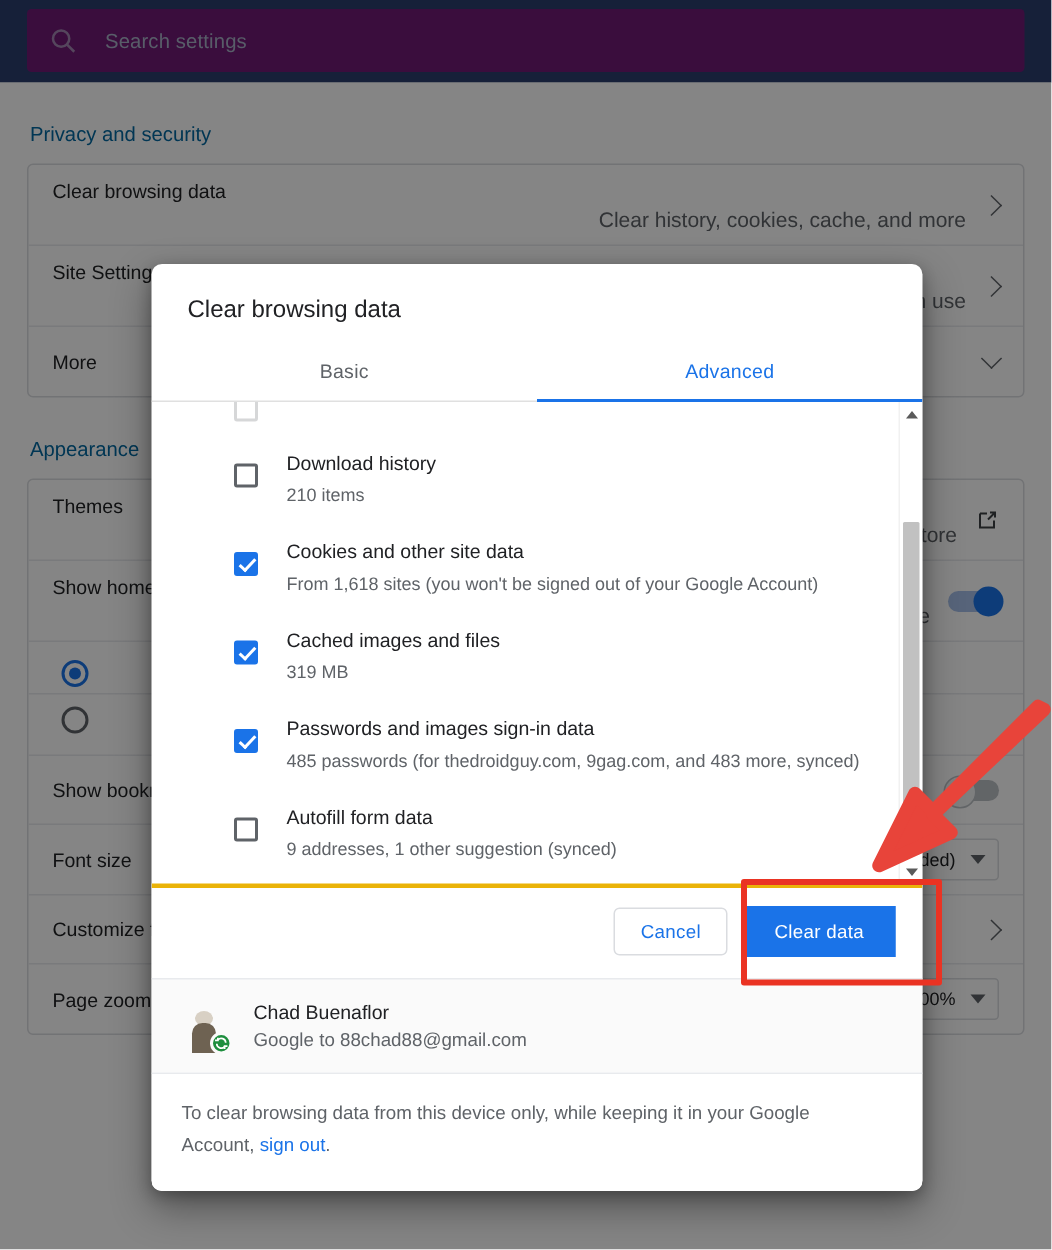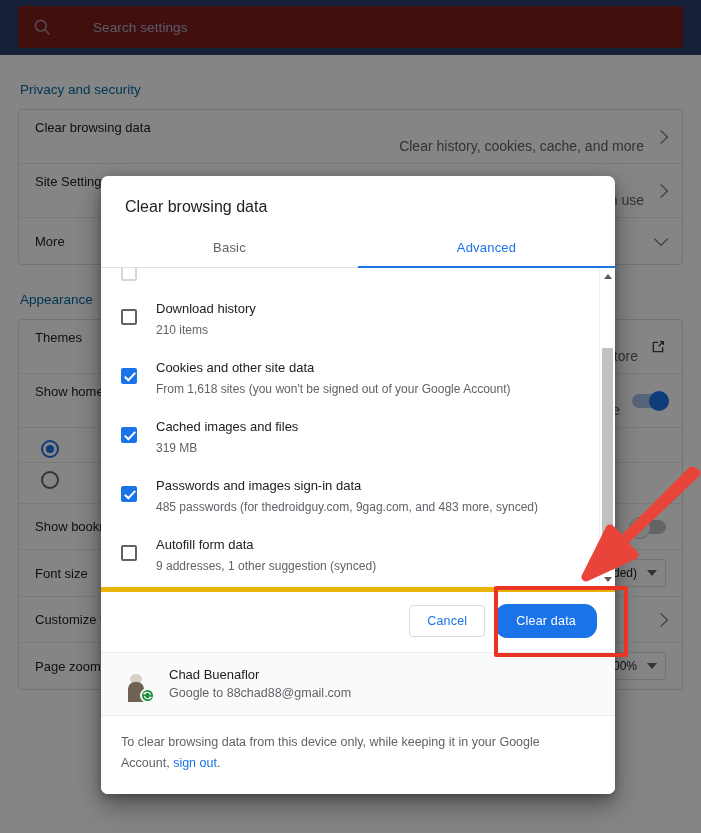--- a/index.html
+++ b/index.html
@@ -14,22 +14,22 @@
 
   
   .bg-page { position: absolute; inset: 0; background: #ffffff; }
 
   .top-bar {
     position: absolute; top: 0; left: 0; right: 0; height: 55px;
     background: #2b3f6e;
   }
   .search-row {
     position: absolute; top: 6px; left: 18px; right: 18px; height: 42px;
-    background: #7f1d1d; border-radius: 3px;
-    display: flex; align-items: center; padding-left: 14px; gap: 23px;
+    background: #701a75; border-radius: 3px;
+    display: flex; align-items: center; padding-left: 14px;
   }
   .search-icon { width: 20px; height: 20px; flex: none; opacity: .62; }
   .search-icon svg { display: block; }
   .search-ph {
     margin-left: 18px; color: #a9b2c9; font-size: 13.5px; letter-spacing: .1px;
   }
 
   .bg-body {
     position: absolute; top: 55px; left: 0; right: 0; bottom: 0;
     background: #ffffff; padding: 0 18px;
@@ -86,21 +86,21 @@
   }
   .dlg-title { font-size: 16px; color: #202124; padding: 22px 24px 0 24px; }
   .tabs { display: flex; margin-top: 12px; border-bottom: 1px solid #e0e0e0; position: relative; }
   .tab {
     flex: 1 1 50%; text-align: center; font-size: 13px; padding: 12px 0 12px 0;
     color: #5f6368; font-weight: 500; letter-spacing: .2px;
   }
   .tab.active { color: #1a73e8; }
   .tab-underline { position: absolute; bottom: -1px; left: 50%; width: 50%; height: 2.5px; background: #1a73e8; }
 
-  .list-wrap { position: relative; flex: 1 1 auto; overflow: hidden; }
+  .list-wrap { position: relative; flex: 1 1 auto; overflow: hidden; margin-left: 35px; }
   .list { position: absolute; top: -22px; left: 0; right: 16px; bottom: 0; }
 
   .item { display: flex; padding: 9px 0 9px 20px; align-items: flex-start; }
   .cbx {
     width: 16px; height: 16px; flex: none; margin-top: 10px; margin-right: 19px;
     border: 2px solid #5f6368; border-radius: 2px; background: #fff; position: relative;
   }
   .cbx.checked { background: #1a73e8; border-color: #1a73e8; }
   .cbx.checked::after {
     content: ""; position: absolute; left: 3.5px; top: 0px; width: 4px; height: 9px;
@@ -114,29 +114,29 @@
   .dsb { position: absolute; top: 0; right: 0; width: 16px; bottom: 0; background: #fff; border-left: 1px solid #f1f1f1; }
   .dsb .arrow { position: absolute; left: 0; right: 0; height: 16px; display:flex; align-items:center; justify-content:center; }
   .dsb .arrow.up { top: 0; }
   .dsb .arrow.down { bottom: 0; }
   .tri-up { width:0;height:0;border-left:4px solid transparent;border-right:4px solid transparent;border-bottom:5px solid #5a5a5a; }
   .tri-dn { width:0;height:0;border-left:4px solid transparent;border-right:4px solid transparent;border-top:5px solid #5a5a5a; }
   .dsb .thumb { position: absolute; left: 2px; right: 2px; top: 80px; height: 222px; background: #c1c1c1; border-radius: 1px; }
 
   .dlg-actions {
     flex: none; display: flex; justify-content: flex-end; align-items: center;
-    gap: 10px; padding: 12px 18px 14px 18px; border-top: 5px solid #eab308; background: #fff;
+    gap: 10px; padding: 12px 18px 14px 18px; border-top: 3px solid #eab308; background: #fff;
   }
   .btn-cancel {
     font-size: 12.5px; color: #1a73e8; background: #fff; border: 1px solid #dadce0;
     border-radius: 4px; padding: 8px 17px; font-weight: 500; letter-spacing:.2px;
   }
   .btn-primary {
     font-size: 12.5px; color: #fff; background: #1a73e8; border: 1px solid #1a73e8;
-    border-radius: 12px; padding: 9px 20px; font-weight: 500; letter-spacing:.2px;
+    border-radius: 0; padding: 9px 20px; font-weight: 500; letter-spacing:.2px;
   }
 
   .acct {
     flex: none; display: flex; align-items: center; gap: 16px;
     padding: 12px 24px 12px 18px; border-top: 1px solid #e8eaed; background: #fafafa;
   }
   .avatar { width: 34px; height: 34px; border-radius: 50%; flex: none; position: relative; overflow: visible; }
   .avatar .photo { width:34px;height:34px;border-radius:50%; background: radial-gradient(circle at 45% 38%, #2f7fb8 0%, #1f5f96 48%, #17496f 100%); overflow:hidden; position:relative; }
   .avatar .photo::before { content:""; position:absolute; left:11px; top:7px; width:12px; height:10px; border-radius:50%; background:#d8d0c4; }
   .avatar .photo::after { content:""; position:absolute; left:9px; top:15px; width:16px; height:20px; border-radius:7px 7px 0 0; background:#6e6252; }

